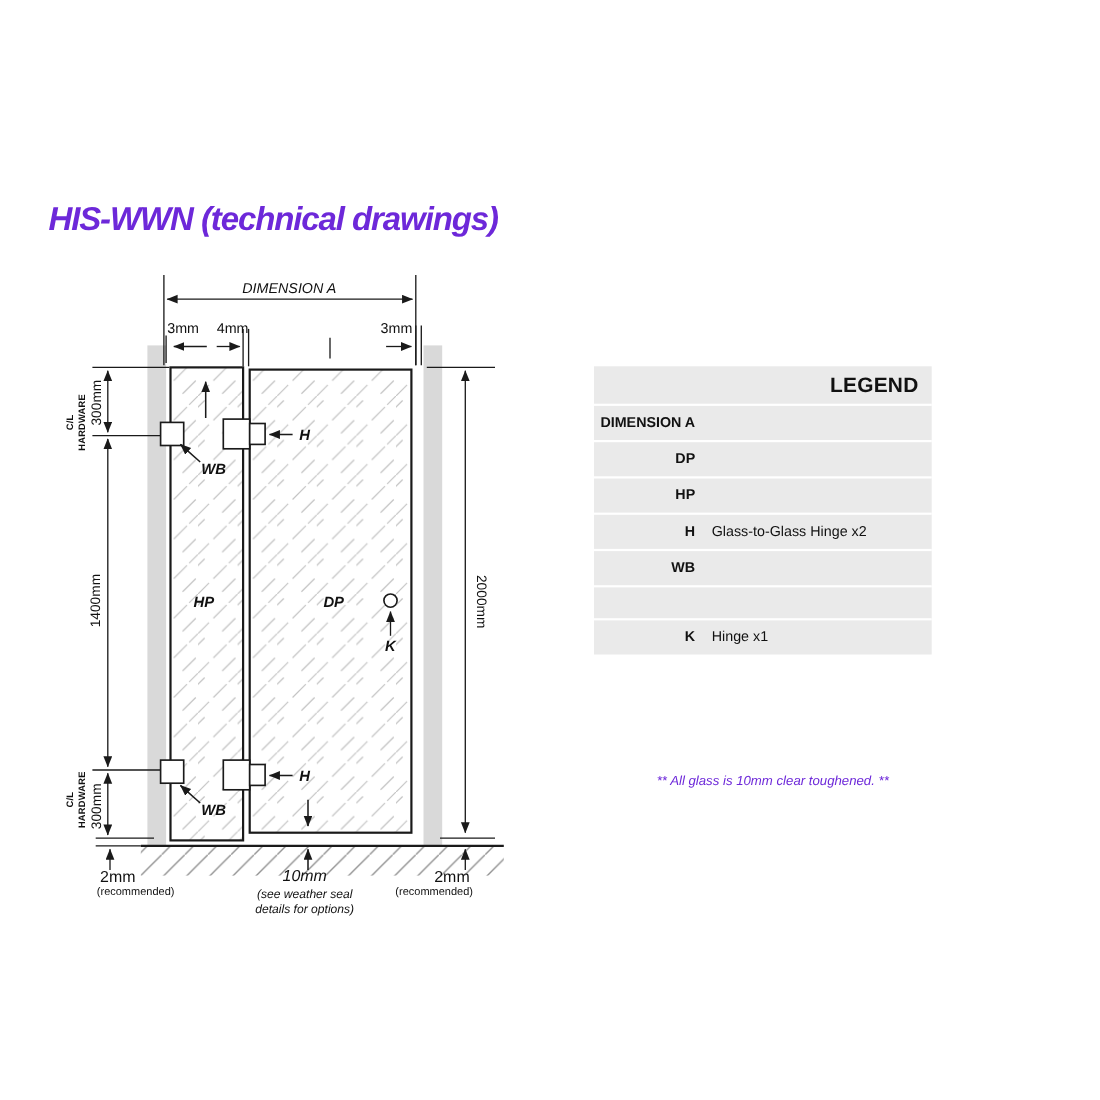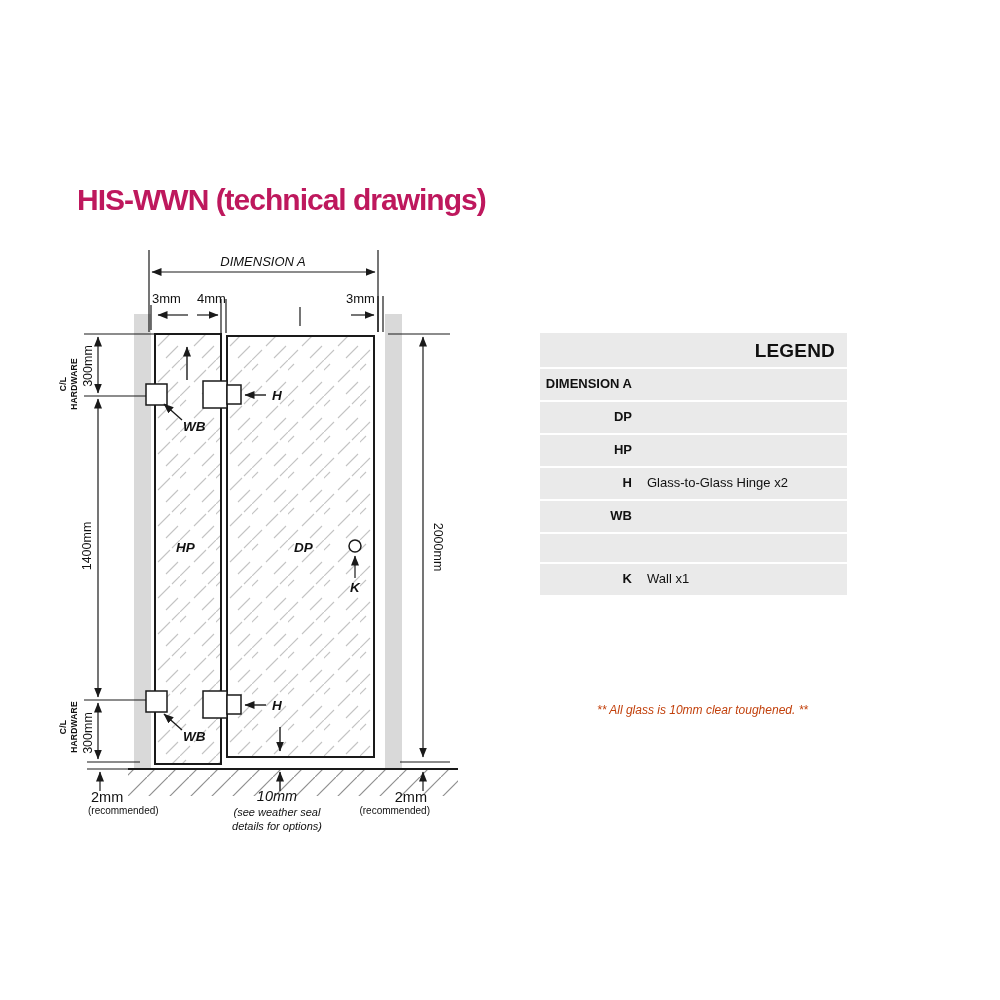--- a/index.html
+++ b/index.html
@@ -1,23 +1,24 @@
 <!DOCTYPE html>
 <html><head>
 <meta charset="utf-8">
 <style>
   html,body { margin:0; padding:0; background:#ffffff; }
   .page {
     position:relative; width:1000px; height:1000px; background:#fff;
     font-family:"Liberation Sans", sans-serif; color:#111; overflow:hidden;
   }
   .title {
-    position:absolute; left:77px; top:183px;
-    font-size:30px; font-weight:700; letter-spacing:-1px; color:#be185d;
+    position:absolute; left:44px; top:183px;
+    font-size:30px; font-weight:700; letter-spacing:-1px; color:#6d28d9;
     white-space:nowrap;
+    font-style:italic;
   }
   svg text { font-family:"Liberation Sans", sans-serif; fill:#111; }
   .dim-num   { font-size:13px; }
   .dim-vert  { font-size:12.5px; }
   .cl-text   { font-size:8.5px; font-weight:700; letter-spacing:0.2px; }
   .ital      { font-style:italic; }
   .lbl       { font-size:13.5px; font-weight:700; font-style:italic; }
   .small-note{ font-size:10px; }
   .seal-note { font-size:11px; font-style:italic; }
   .dim-a-lbl { font-size:13px; font-style:italic; }
@@ -35,21 +36,21 @@
   .legend-row { display:flex; border-top:2px solid #ffffff; padding:6px 0 7px 0; }
   .legend-row .term {
     flex:none; width:92px; padding-right:15px; text-align:right;
     font-weight:700; white-space:nowrap;
   }
   .legend-row .desc { flex:1; padding-right:6px; }
   .legend-row .desc.nowrap { white-space:nowrap; overflow:visible; }
   .legend-row.empty { min-height:15px; }
   .legend-footnote {
     position:absolute; left:597px; top:703px;
-    font-size:12px; font-style:italic; color:#c2410c; white-space:nowrap;
+    font-size:12px; font-style:italic; color:#6d28d9; white-space:nowrap;
   }
 </style>
 </head>
 <body>
 
 <div class="page">
 
   <div class="title">HIS-WWN (technical drawings)</div>
 
   <svg style="position:absolute; left:0; top:0;" width="500" height="870" viewBox="0 0 500 870" stroke-linecap="butt">
@@ -203,19 +204,19 @@
     </div>
     <div class="legend-row">
       <div class="term">WB</div>
     </div>
     <div class="legend-row empty">
       <div class="term"></div>
       <div class="desc"></div>
     </div>
     <div class="legend-row">
       <div class="term">K</div>
-      <div class="desc">Wall x1</div>
+      <div class="desc">Hinge x1</div>
     </div>
   </div>
 
   <div class="legend-footnote">** All glass is 10mm clear toughened. **</div>
 
 </div>
 
 </body></html>

